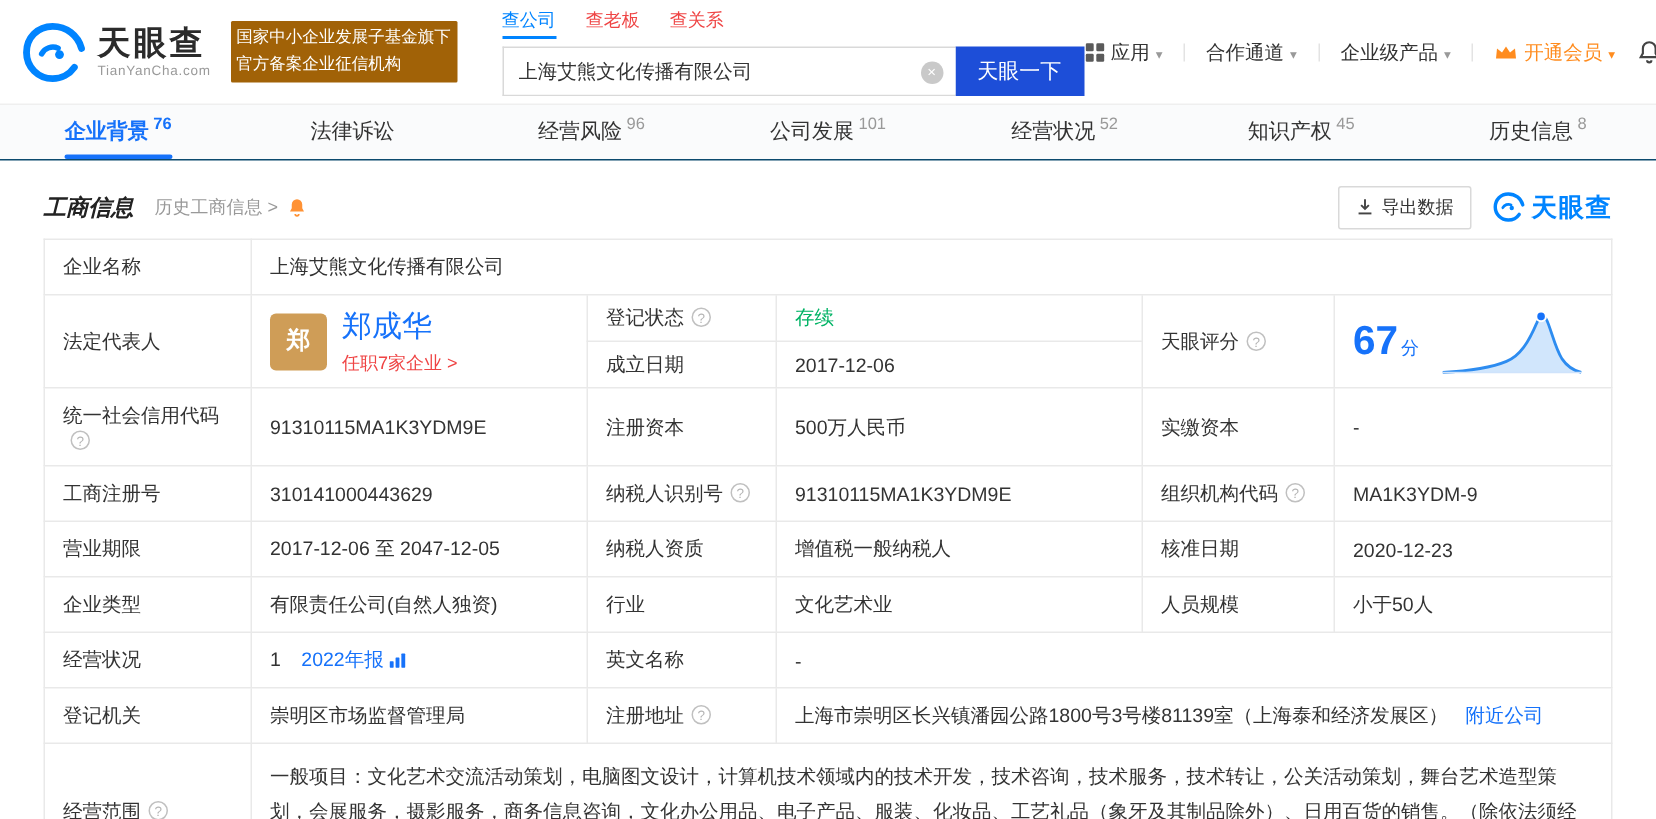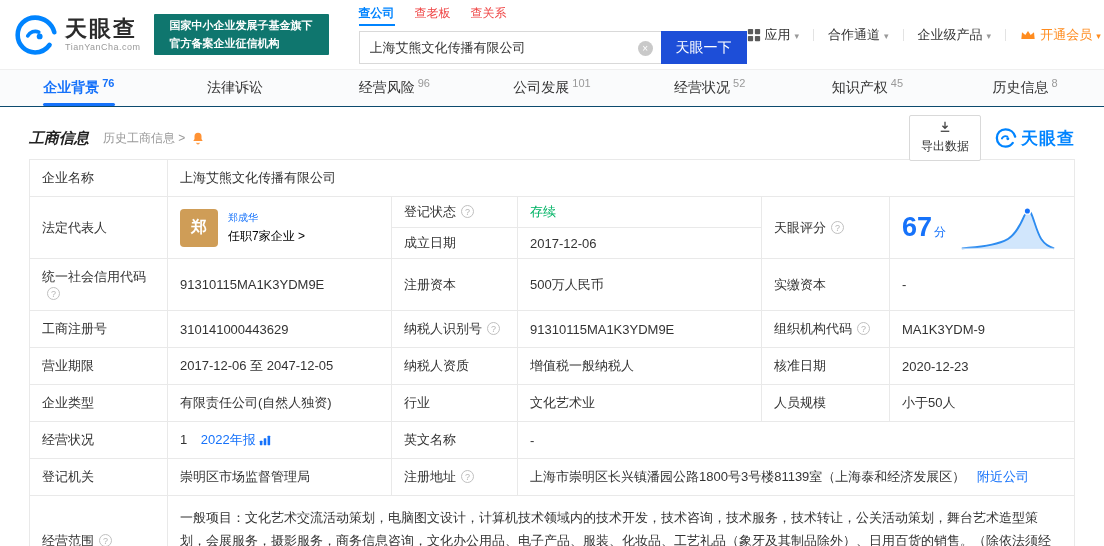--- a/index.html
+++ b/index.html
@@ -7,25 +7,25 @@
     width: 1104px; height: 546px; overflow: hidden;
     background: #fff; color: #333;
     font-family: "Liberation Sans", "DejaVu Sans", sans-serif;
     font-size: 13px;
   }
   
   .top-header { display: flex; align-items: center; height: 70px; padding: 0 16px 0 14px; border-bottom: 1px solid #efefef; }
   .logo-wrap { display: flex; align-items: center; gap: 7px; }
   .logo-text .brand { font-size: 22px; font-weight: bold; color: #2b2b2b; letter-spacing: 2px; line-height: 1.1; }
   .logo-text .domain { font-size: 9px; color: #9a9a9a; letter-spacing: .5px; }
-  .gov-badge { background: #0f766e; color: #fff; font-size: 11px; line-height: 1.55; padding: 3px 16px; margin-left: 6px; border-radius: 1px; white-space: nowrap; font-weight: bold; }
+  .gov-badge { background: #a16207; color: #fff; font-size: 11px; line-height: 1.55; padding: 3px 4px; margin-left: 6px; border-radius: 1px; white-space: nowrap; }
   .search-area { margin-left: 30px; }
   .search-tabs { display: flex; gap: 20px; font-size: 12px; margin-bottom: 5px; }
   .stab { color: #ef4444; cursor: pointer; padding-bottom: 2px; }
-  .stab.active { color: #0084ff; font-weight: bold; border-bottom: 2px solid #0084ff; }
+  .stab.active { color: #0084ff; font-weight: normal; border-bottom: 2px solid #0084ff; }
   .search-row { display: flex; }
   .search-input-wrap { position: relative; width: 302px; height: 33px; border: 1px solid #d9d9d9; border-right: none; background: #fff; }
   .search-input-wrap input { width: 100%; height: 100%; border: none; outline: none; padding: 0 30px 0 10px; font-size: 13px; color: #333; font-family: inherit; }
   .clear-icon { position: absolute; right: 8px; top: 9px; width: 15px; height: 15px; border-radius: 50%; background: #c9c9c9; color: #fff; font-size: 10px; line-height: 15px; text-align: center; cursor: pointer; }
   .clear-icon::after { content: "×"; }
   .search-btn { width: 86px; height: 33px; background: #1d4ed8; color: #fff; border: none; font-size: 14px; cursor: pointer; font-family: inherit; }
   .header-menu { margin-left: auto; display: flex; align-items: center; gap: 14px; font-size: 13px; color: #333; white-space: nowrap; }
   .menu-item { display: flex; align-items: center; gap: 4px; cursor: pointer; }
   .caret::after { content: "▾"; font-size: 9px; color: #999; }
   .vip { color: #ff8c1f; }
@@ -38,36 +38,36 @@
   .nav-tab.active { color: #1672fa; font-weight: bold; }
   .nav-tab.active .cnt { color: #1672fa; }
   .nav-tab.active::after { content: ""; position: absolute; bottom: 0; left: 50%; transform: translateX(-50%); width: 72px; height: 3px; background: #1672fa; border-radius: 2px; }
   
   .card { margin: 10px 29px 0; }
   .card-head { display: flex; align-items: center; height: 42px; }
   .section-title { font-size: 15px; font-weight: bold; color: #222; font-style: italic; }
   .hist-link { font-size: 12px; color: #999; margin-left: 14px; cursor: pointer; }
   .bell-orange { margin-left: 6px; cursor: pointer; display: flex; }
   .head-right { margin-left: auto; display: flex; align-items: center; gap: 14px; }
-  .export-btn { display: flex; align-items: center; gap: 5px; border: 1px solid #d9d9d9; background: #fff; font-size: 12px; color: #333; padding: 5px 11px; border-radius: 2px; cursor: pointer; font-family: inherit; flex-direction: column; }
+  .export-btn { display: flex; align-items: center; gap: 5px; border: 1px solid #d9d9d9; background: #fff; font-size: 12px; color: #333; padding: 5px 11px; border-radius: 2px; cursor: pointer; font-family: inherit; }
   .wm-logo { display: flex; align-items: center; gap: 4px; }
   .wm-logo .wm-text { color: #0084ff; font-weight: bold; font-size: 17px; letter-spacing: 1px; }
   
   table { width: 100%; border-collapse: collapse; table-layout: fixed; }
   td { border: 1px solid #e9e9e9; padding: 9px 12px; font-size: 13px; vertical-align: middle; overflow-wrap: anywhere; }
   td.lbl { color: #333; }
   tr.sub td { padding: 6px 12px; }
   .info-icon { display: inline-block; width: 13px; height: 13px; border: 1px solid #c0c0c0; border-radius: 50%; color: #b5b5b5; font-size: 9px; line-height: 12px; text-align: center; margin-left: 5px; vertical-align: 1px; cursor: pointer; }
   .info-icon::after { content: "?"; }
   .link { color: #1672fa; cursor: pointer; }
   .green { color: #00b365; }
   .legal-wrap { display: flex; align-items: center; gap: 10px; }
   .avatar { width: 38px; height: 38px; border-radius: 4px; background: #cf9d57; color: #fff; font-size: 16px; font-weight: bold; display: flex; align-items: center; justify-content: center; cursor: pointer; }
-  .legal-name { font-size: 10px; margin-bottom: 3px; }
-  .legal-link { font-size: 12px; color: #000000; cursor: pointer; }
+  .legal-name { font-size: 20px; margin-bottom: 3px; }
+  .legal-link { font-size: 12px; color: #ef4444; cursor: pointer; }
   .score-wrap { display: flex; align-items: center; gap: 12px; cursor: pointer; }
   .score-num { font-size: 27px; font-weight: bold; color: #1672fa; line-height: 1; }
   .score-unit { font-size: 12px; color: #1672fa; margin-left: 2px; }
   .report-link { display: inline-flex; align-items: center; gap: 3px; margin-left: 10px; }
   .scope-cell { line-height: 1.8; padding: 10px 12px; }
 </style>
 </head>
 <body>
 
 <header class="top-header">

